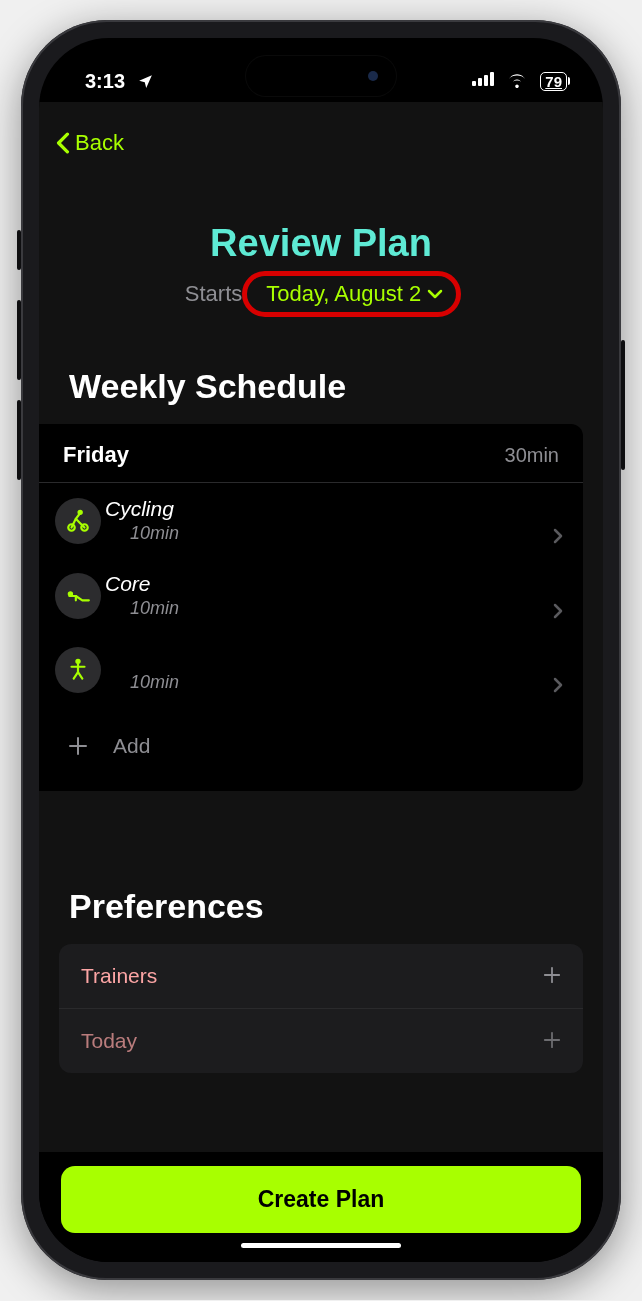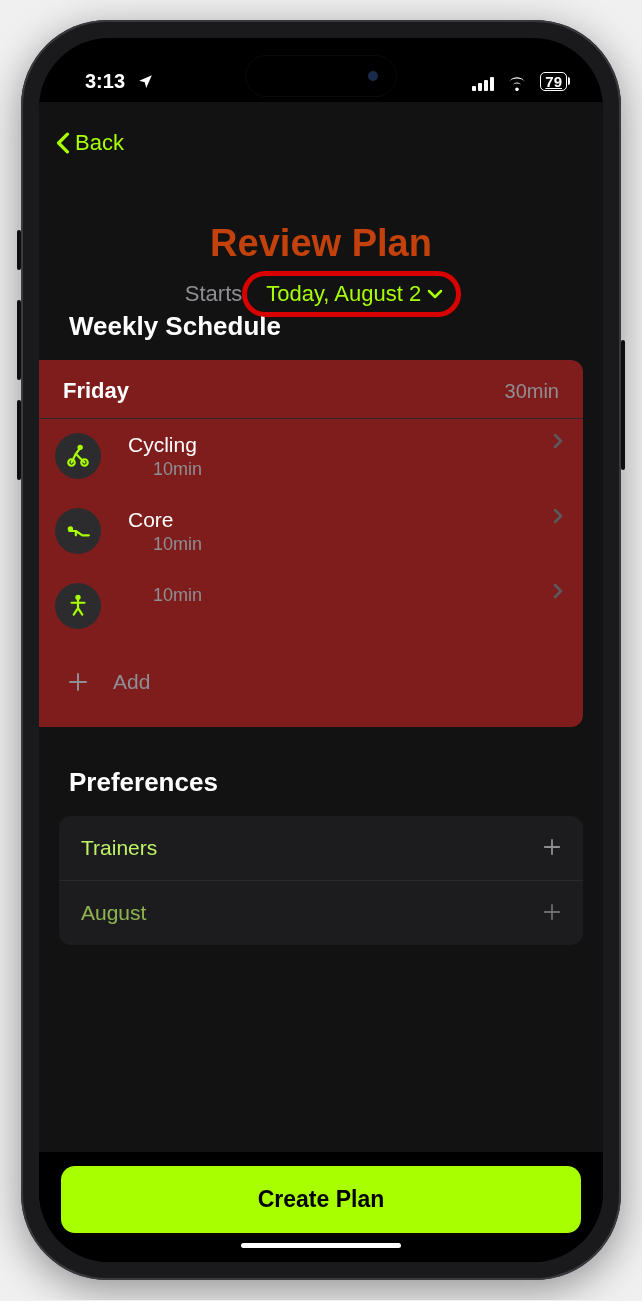--- a/index.html
+++ b/index.html
@@ -55,21 +55,21 @@
     justify-content: space-between;
     align-items: center;
     padding: 22px 36px 0 46px;
     height: 64px;
     color: #fff;
     font-weight: 600;
     font-size: 20px;
     z-index: 5;
   }
   .status-left { display: flex; align-items: center; gap: 12px; }
-  .status-right { display: flex; align-items: flex-end; gap: 12px; text-decoration: underline; }
+  .status-right { display: flex; align-items: flex-start; gap: 12px; text-decoration: underline; }
   .battery-box {
     border: 1.5px solid #fff;
     border-radius: 5px;
     padding: 1px 4px;
     font-size: 15px;
     font-weight: 700;
     line-height: 1;
     position: relative;
   }
   .battery-box::after{
@@ -93,21 +93,21 @@
     display: flex;
     align-items: center;
     gap: 4px;
     color: #a8ff00;
     font-size: 22px;
     padding: 28px 22px 14px 16px;
   }
   .nav-back svg { stroke: #a8ff00; }
   .title-block { text-align: center; margin-top: 52px; }
   .page-title {
-    color: #c2410c;
+    color: #5eead4;
     font-size: 38px;
     font-weight: 700;
   }
   .starts-row {
     display: inline-flex;
     align-items: center;
     gap: 6px;
     margin-top: 12px;
     font-size: 22px;
     position: relative;
@@ -123,26 +123,27 @@
   }
   .date-pill-highlight{
     position:absolute;
     inset:-6px -4px -6px -6px;
     border:5px solid #d80000;
     border-radius: 26px;
     pointer-events:none;
   }
   .section-header {
     color: #fff;
-    font-size: 26px;
+    font-size: 34px;
     font-weight: 700;
     padding: 0 30px;
+    margin-top: 56px;
   }
   .card {
-    background: #7f1d1d;
+    background: #000000;
     margin: 18px 20px 0 20px;
     border-radius: 12px;
     overflow: hidden;
   }
   .card.peek{
     margin-left:0;
     border-top-left-radius:0;
     border-bottom-left-radius:0;
     position:relative;
   }
@@ -159,23 +160,24 @@
     display: flex;
     justify-content: space-between;
     align-items: center;
     padding: 18px 24px 14px 24px;
     border-bottom: 1px solid #2a2a2c;
   }
   .card-day { color: #fff; font-size: 22px; font-weight: 600; }
   .card-total { color: #8e8e93; font-size: 20px; }
   .workout-row {
     display: flex;
-    align-items: flex-start;
+    align-items: flex-end;
     padding: 14px 20px 14px 16px;
-    gap: 27px;
+    gap: 4px;
+    font-style: italic;
   }
   .wicon {
     width: 46px; height: 46px;
     background: #2c2c2e;
     border-radius: 50%;
     display: flex;
     align-items: center;
     justify-content: center;
     flex-shrink: 0;
   }
@@ -205,21 +207,21 @@
     background: #1c1c1e;
     margin: 18px 20px 0 20px;
     border-radius: 12px;
     overflow: hidden;
   }
   .pref-row {
     display: flex;
     justify-content: space-between;
     align-items: center;
     padding: 18px 22px;
-    color: #bef264;
+    color: #fca5a5;
     font-size: 21px;
     border-bottom: 1px solid #2a2a2c;
   }
   .pref-row:last-child { border-bottom: none; opacity: 0.7; }
   .pref-plus { color: #8e8e93; font-size: 24px; font-weight: 300; }
   .bottom-bar {
     padding: 14px 22px 10px 22px;
     background: #000;
   }
   .create-btn {
@@ -382,21 +384,21 @@
           <div class="pref-row">
             <span>Trainers</span>
             <span class="pref-plus">
               <svg width="18" height="18" viewBox="0 0 20 20" stroke="#8e8e93" stroke-width="2" stroke-linecap="round">
                   <line x1="10" y1="2" x2="10" y2="18"></line>
                   <line x1="2" y1="10" x2="18" y2="10"></line>
                 </svg>
             </span>
           </div>
           <div class="pref-row">
-            <span>August</span>
+            <span>Today</span>
             <span class="pref-plus">
               <svg width="18" height="18" viewBox="0 0 20 20" stroke="#8e8e93" stroke-width="2" stroke-linecap="round">
                   <line x1="10" y1="2" x2="10" y2="18"></line>
                   <line x1="2" y1="10" x2="18" y2="10"></line>
                 </svg>
             </span>
           </div>
         </div>
       </div>
 

